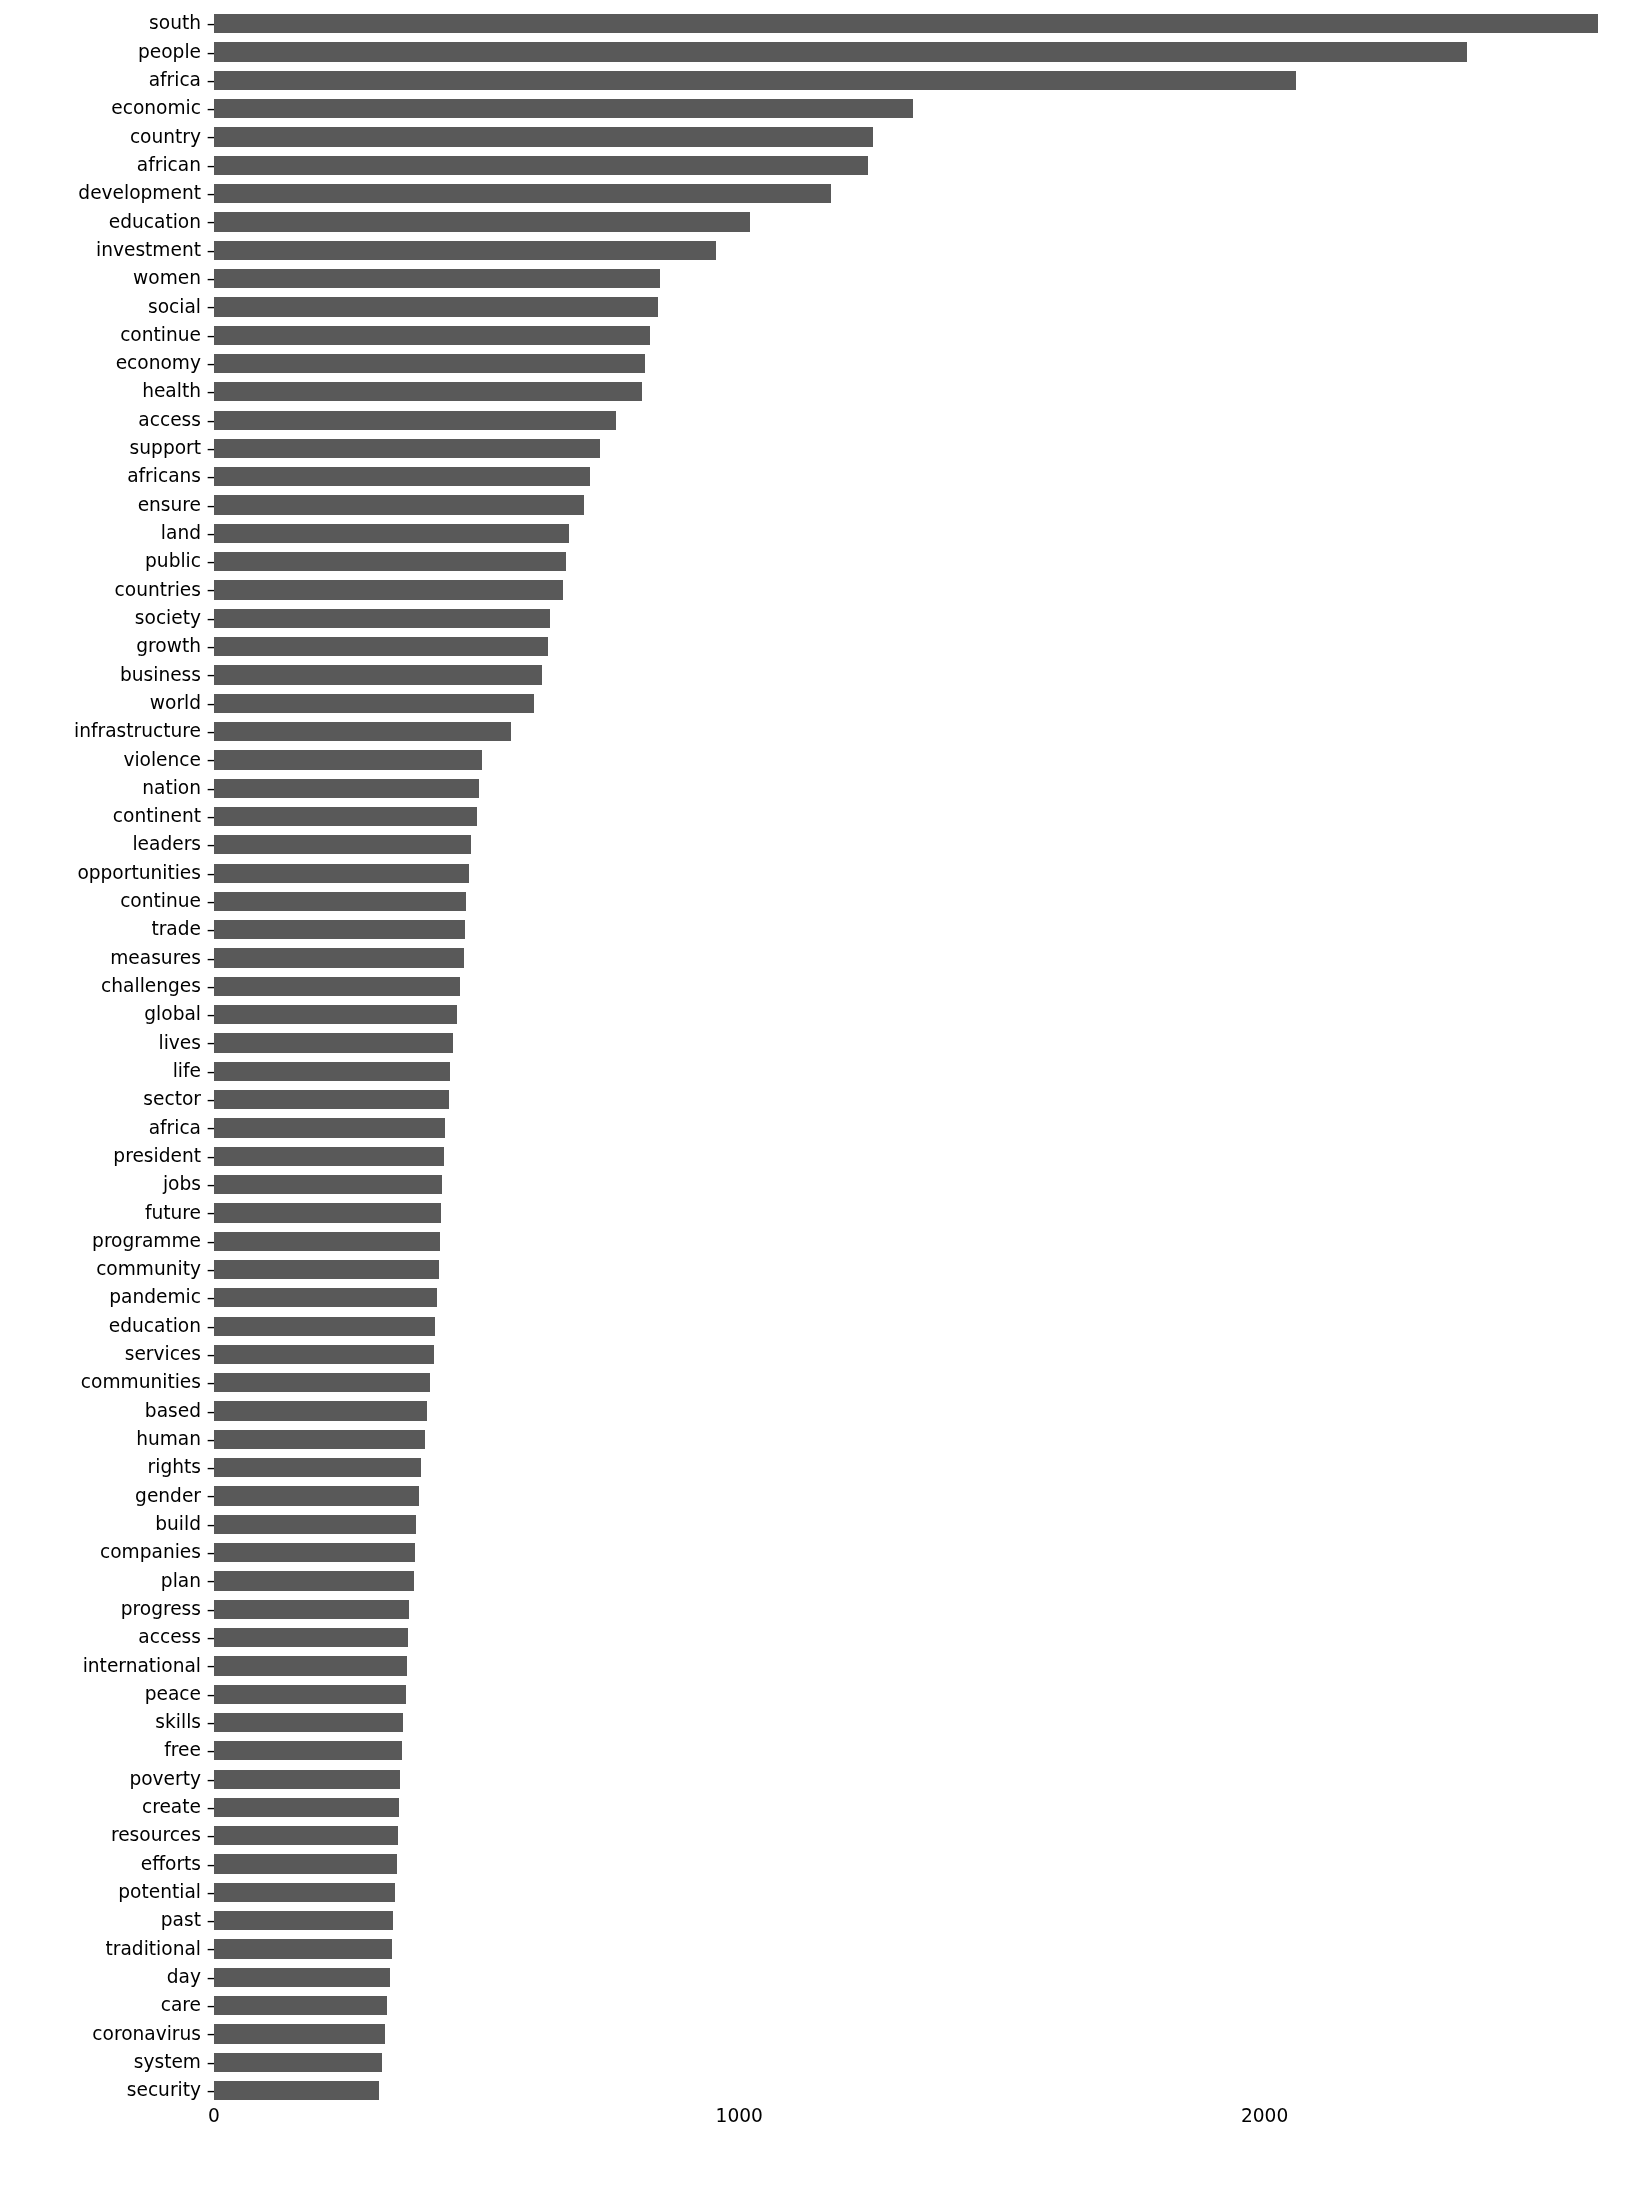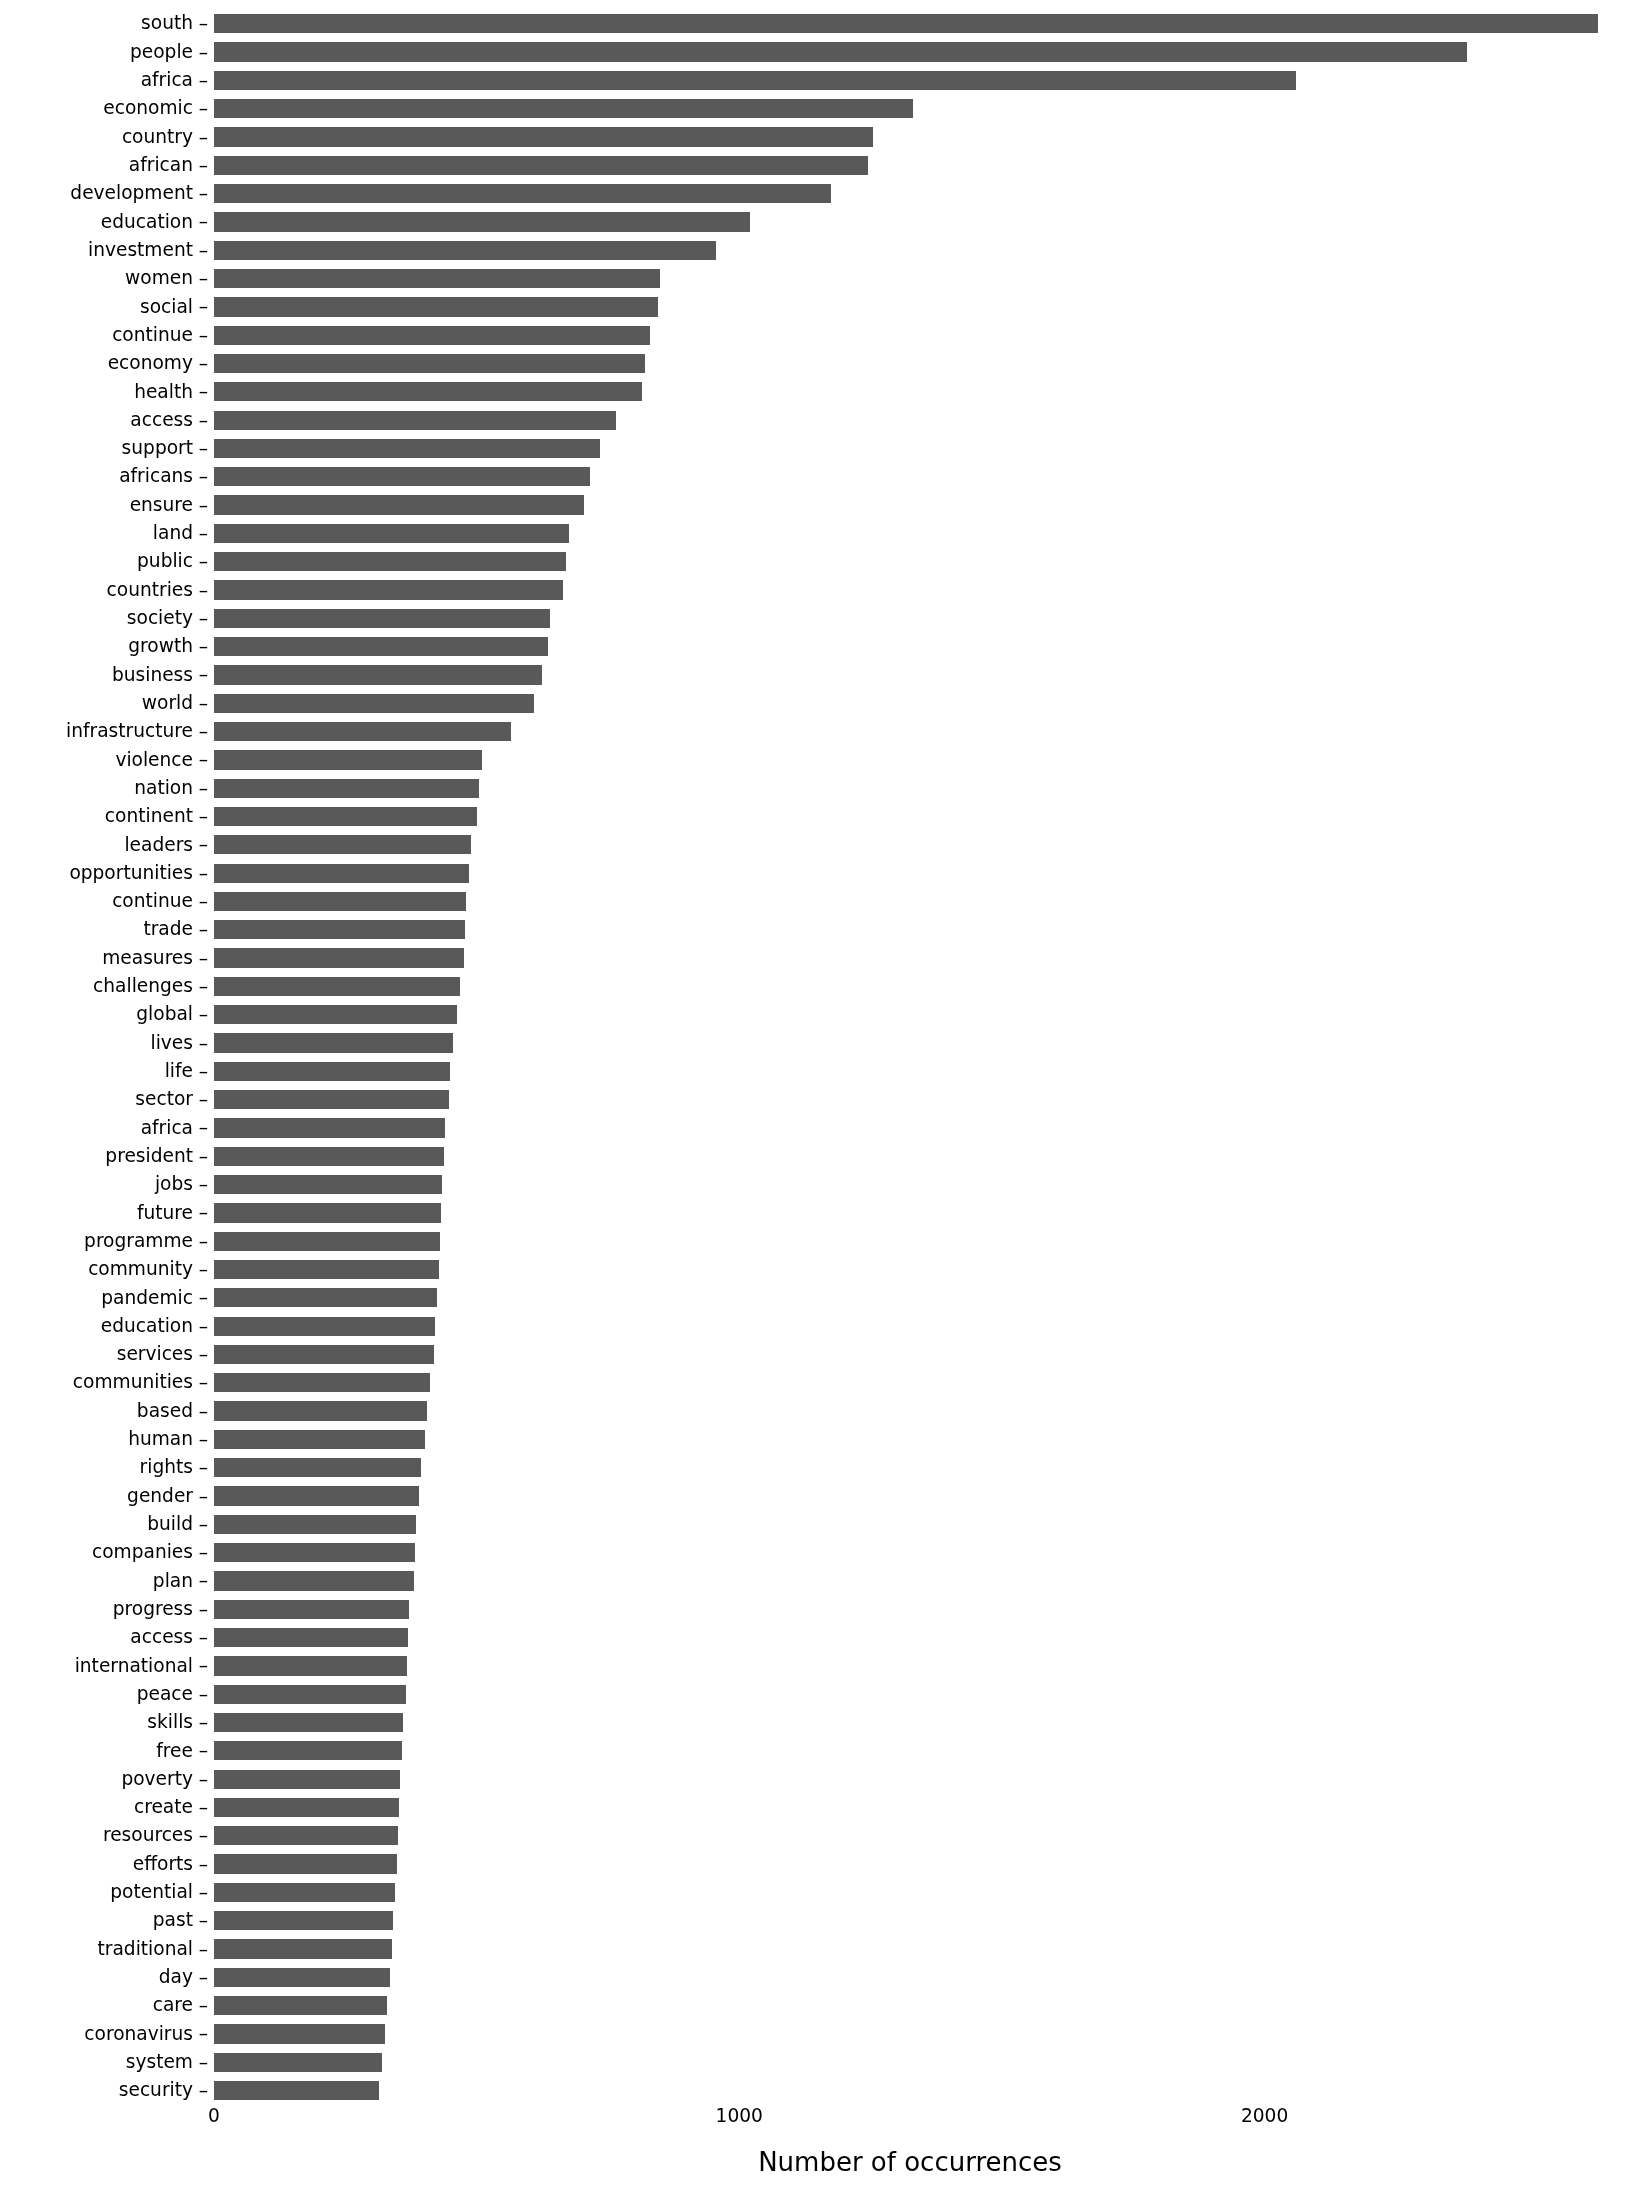--- a/index.html
+++ b/index.html
@@ -44,26 +44,27 @@
     position: relative;
   }
   .bar {
     height: 68%;
     background: #595959;
     min-width: 1px;
   }
   
   .ylabels {
     position: absolute;
-    left: 0;
+    left: 8px;
     top: 9.6px;
     width: 214px;
     height: 2095px;
     display: flex;
     flex-direction: column;
+    justify-content: center;
   }
   .ylabel-row {
     flex: 1 1 0;
     display: flex;
     align-items: center;
     justify-content: flex-end;
     padding-right: 0px;
   }
   .ylabel-text {
     font-size: 18.6px;
@@ -634,16 +635,15 @@
         </div>
       </div>
   </div>
 
   <div class="xaxis">
       <div class="xtick" style="left: 0%;">0</div>
       <div class="xtick" style="left: 37.7358%;">1000</div>
       <div class="xtick" style="left: 75.4717%;">2000</div>
     </div>
 
-  <div class="xlabel">Number of occurrences</div>
 
 </div>
 
 
 </body></html>

